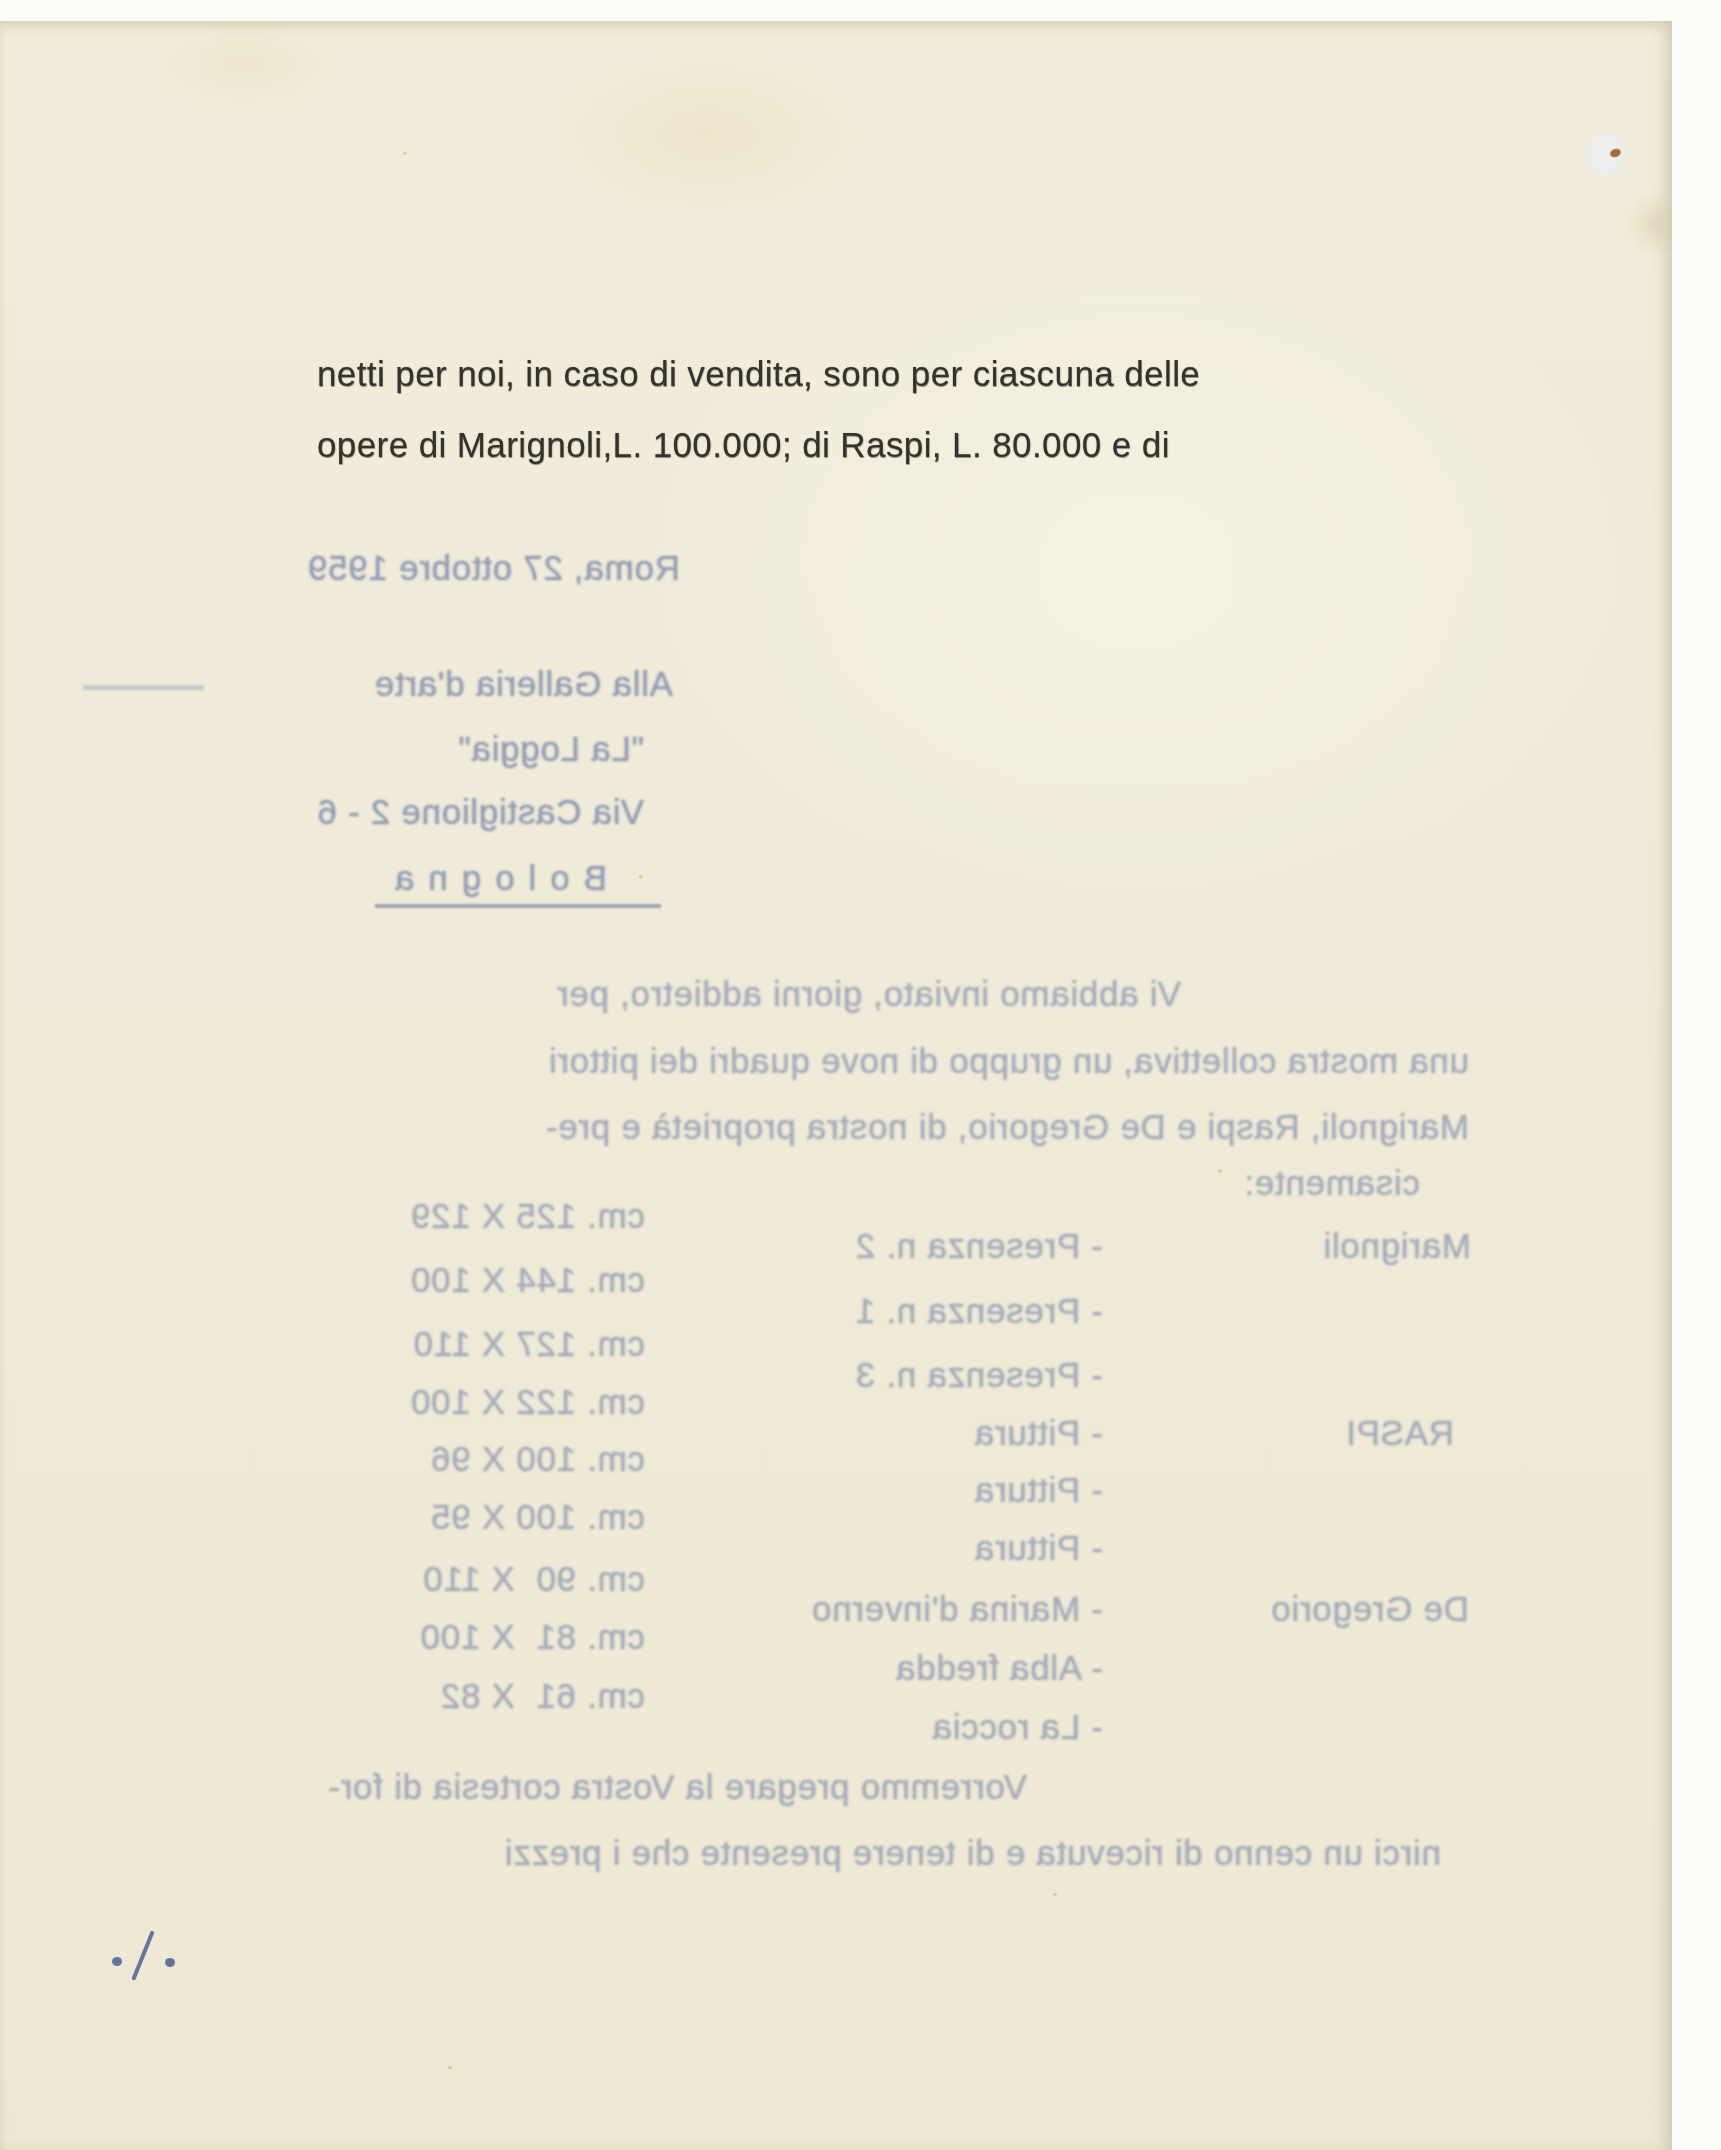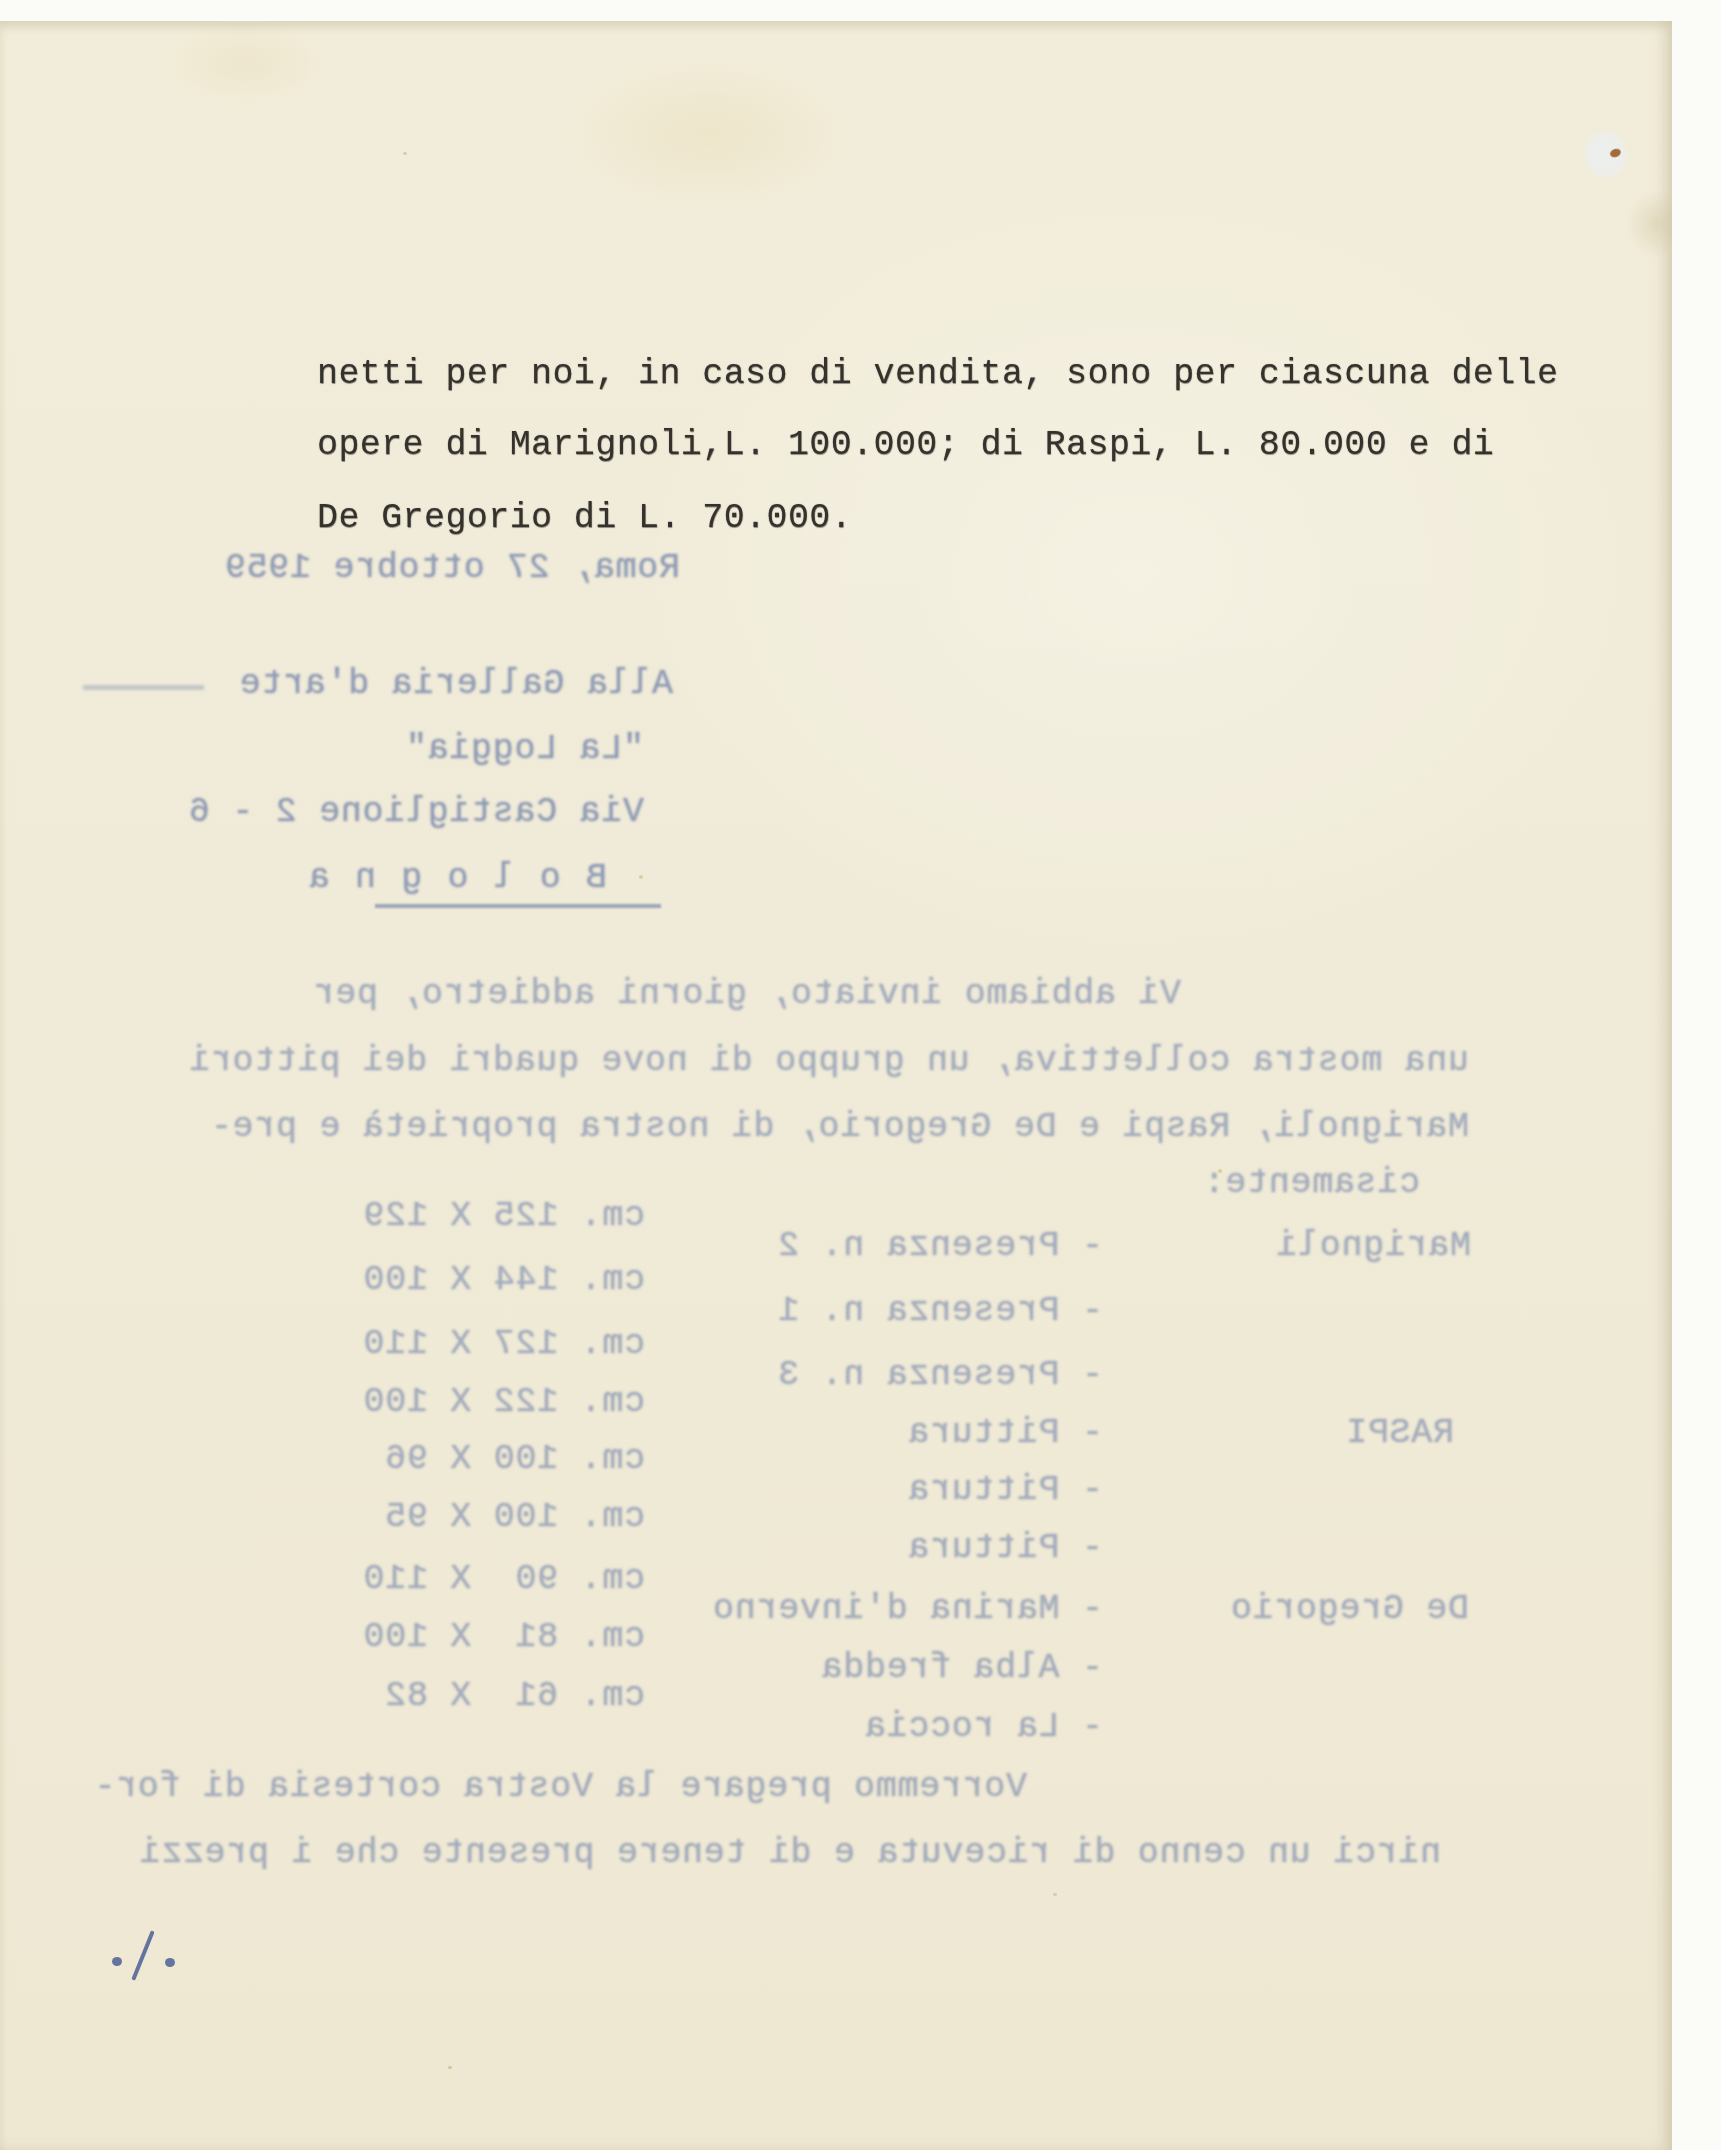--- a/index.html
+++ b/index.html
@@ -1,17 +1,17 @@
 <!DOCTYPE html>
 <html style="font-size:11.2px"><head>
 <meta charset="utf-8">
 <style>
   html,body{margin:0;padding:0;background:#fbfbf8;width:1721px;height:2151px;overflow:hidden;}
   #canvas{position:relative;width:1503px;height:2151px;background:#fbfbf8;
-          font-family:Liberation Mono, monospace;}
+          font-family:Liberation Sans, sans-serif;}
   #paper{position:absolute;left:0;top:21px;width:1672px;height:2130px;
          background-image:
            radial-gradient(ellipse 210px 112px at 708px 112px, rgba(214,188,115,.15), transparent 70%),
            radial-gradient(ellipse 126px 63px at 245px 42px, rgba(210,182,110,.12), transparent 70%),
            radial-gradient(ellipse 42px 49px at 1655px 203px, rgba(195,175,130,.30), transparent 70%),
            radial-gradient(ellipse 701px 533px at 68% 26%, rgba(255,255,250,.30), transparent 75%),
            linear-gradient(180deg,#f2edda 0%,#f0ebd8 45%,#eee8d3 100%);
          box-shadow: inset -8.4px 0 14px rgba(140,125,85,.20), inset 0 6.3px 9.8px rgba(140,125,85,.14);}
   .typed{position:absolute;font-size:35px;letter-spacing:0.4px;color:#35322d;white-space:pre;
          text-shadow:0.4px 0.6px 0.7px rgba(45,42,38,.45), 0 0 1.4px rgba(45,42,38,.25);}
@@ -42,21 +42,20 @@
   <div id="paper"></div>
 
   <div class="fleck" style="left:448px;top:2066px;width:4.2px;height:2.8px;background:rgba(180,160,90,.45);"></div>
   <div class="fleck" style="left:1053px;top:1893px;width:3.5px;height:2.8px;background:rgba(180,160,90,.40);"></div>
   <div class="fleck" style="left:639px;top:875px;width:3.5px;height:3.5px;background:rgba(185,165,95,.40);"></div>
   <div class="fleck" style="left:1218px;top:1169px;width:4.2px;height:3.5px;background:rgba(200,190,80,.55);"></div>
   <div class="fleck" style="left:403px;top:152px;width:3.5px;height:2.8px;background:rgba(180,160,90,.40);"></div>
 
   <div class="typed" style="left:317px;top:354px;">netti per noi, in caso di vendita, sono per ciascuna delle</div>
   <div class="typed" style="left:317px;top:425px;">opere di Marignoli,L. 100.000; di Raspi, L. 80.000 e di</div>
-  <div class="typed" style="left:317px;top:498px;">De Gregorio di L. 70.000.</div>
 
   <div id="margin-dash"></div>
 
   <div id="mirror-layer">
     <div class="bleed head" style="left:1041px;top:548px;">Roma, 27 ottobre 1959</div>
     <div class="bleed head" style="left:1048px;top:664px;">Alla Galleria d'arte</div>
     <div class="bleed head" style="left:1077px;top:729px;">"La Loggia"</div>
     <div class="bleed head" style="left:1077px;top:792px;">Via Castiglione 2 - 6</div>
     <div class="bleed head" style="left:1114px;top:858px;letter-spacing:2.1px;">B o l o g n a</div>
     <div class="bleed-line" style="left:1060px;top:904px;width:286px;height:4.2px;"></div>

